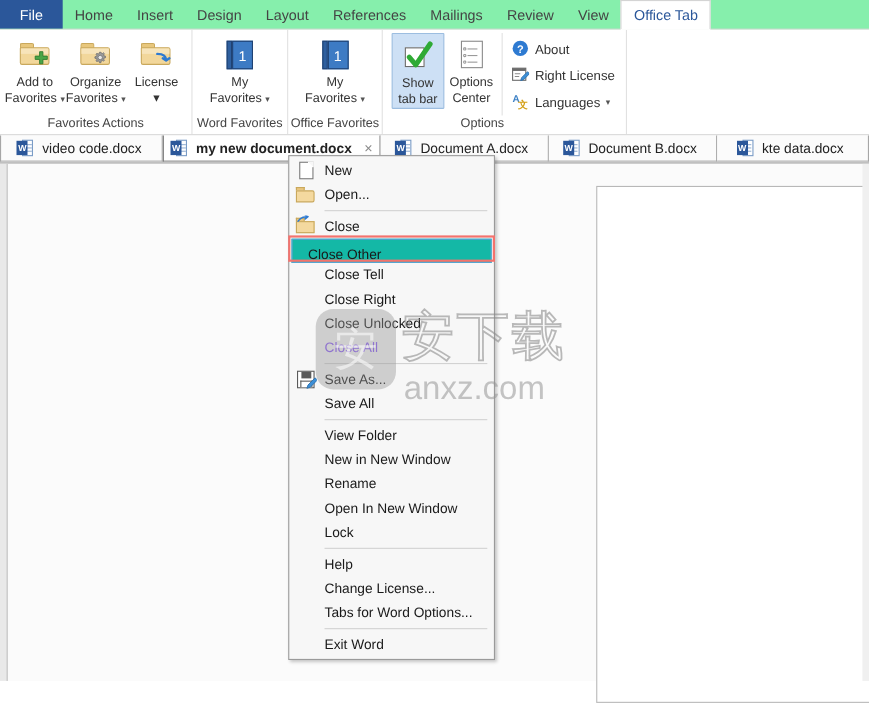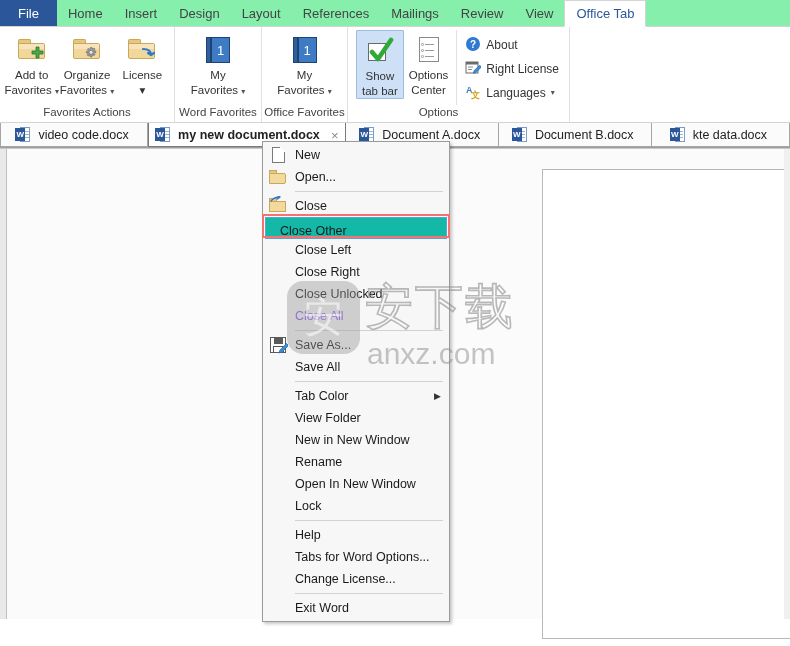--- a/index.html
+++ b/index.html
@@ -593,21 +593,21 @@
               <path d="M1 5 C4 1 7 1 10 1 M10 1 l-2.5-1.5 M10 1 l-2.5 2" fill="none" stroke="#2e7ad1" stroke-width="1.4" stroke-linecap="round"></path>
             </svg>
         </span>
       </span>
       <span>Close</span>
     </div>
     <div class="mi hl">
       <span>Close Other</span>
     </div>
     <div class="mi">
-      <span>Close Left</span>
+      <span>Close Tell</span>
     </div>
     <div class="mi">
       <span>Close Right</span>
     </div>
     <div class="mi">
       <span>Close Unlocked</span>
     </div>
     <div class="mi disabled">
       <span>Close All</span>
     </div>
@@ -622,47 +622,43 @@
             </svg>
         </span>
       </span>
       <span>Save As...</span>
     </div>
     <div class="mi">
       <span>Save All</span>
     </div>
     <div class="msep"></div>
     <div class="mi">
-      <span>Tab Color</span>
-      <span class="arrow">▶</span>
-    </div>
-    <div class="mi">
       <span>View Folder</span>
     </div>
     <div class="mi">
       <span>New in New Window</span>
     </div>
     <div class="mi">
       <span>Rename</span>
     </div>
     <div class="mi">
       <span>Open In New Window</span>
     </div>
     <div class="mi">
       <span>Lock</span>
     </div>
     <div class="msep"></div>
     <div class="mi">
       <span>Help</span>
     </div>
     <div class="mi">
+      <span>Change License...</span>
+    </div>
+    <div class="mi">
       <span>Tabs for Word Options...</span>
-    </div>
-    <div class="mi">
-      <span>Change License...</span>
     </div>
     <div class="msep"></div>
     <div class="mi">
       <span>Exit Word</span>
     </div>
   </div>
 
   <div class="watermark">
     <div class="wm-sq">安</div>
     <div class="wm-cjk">安下载</div>

